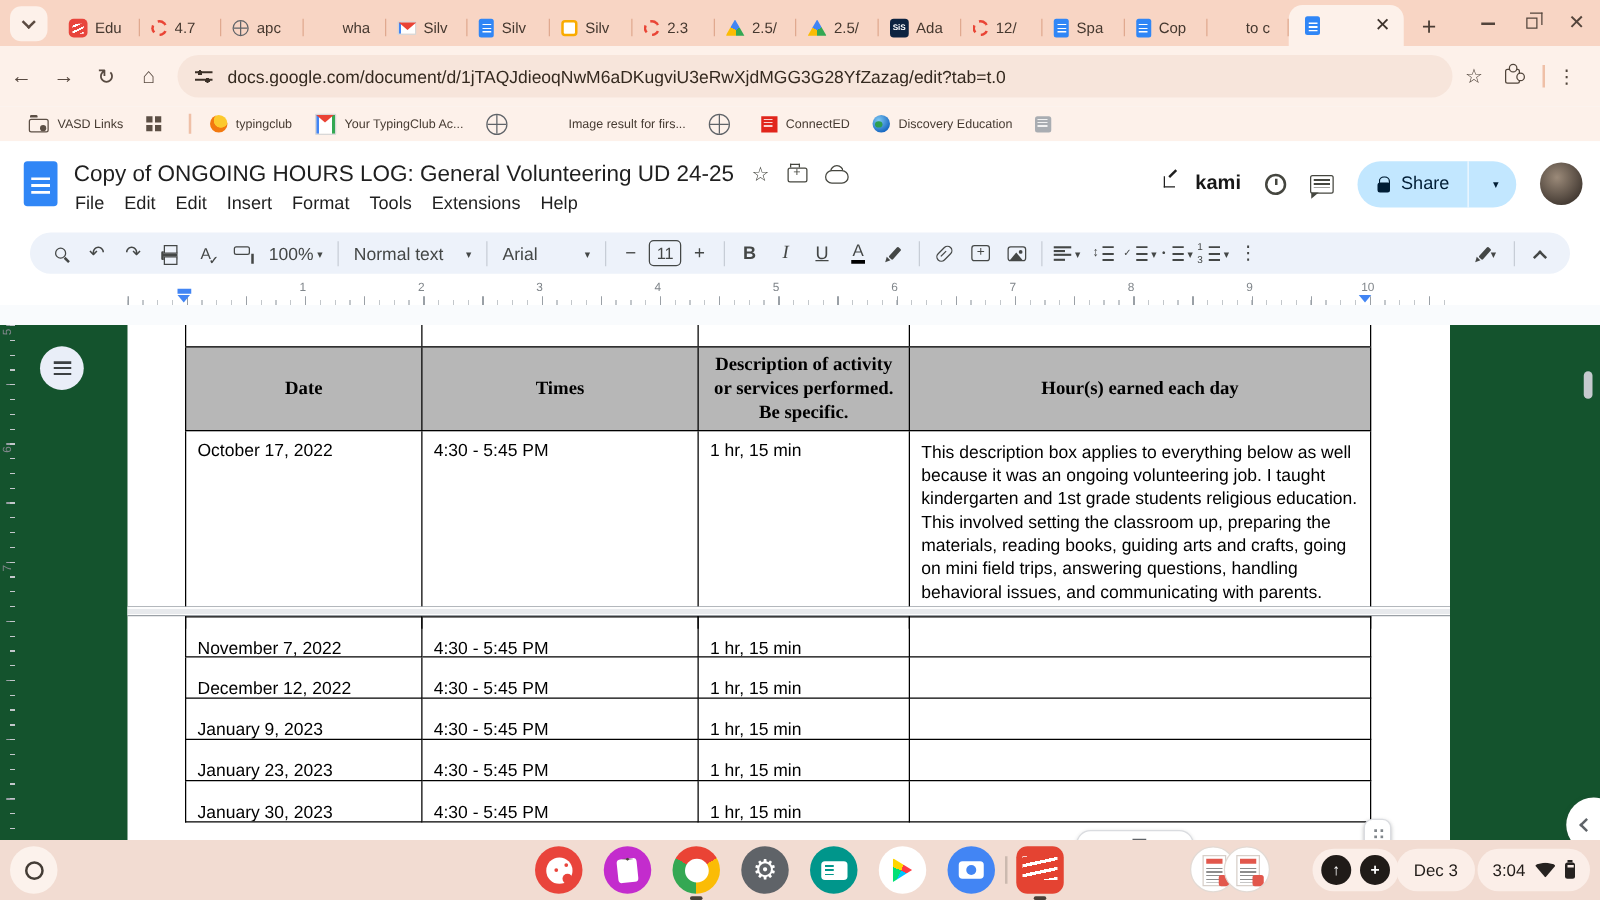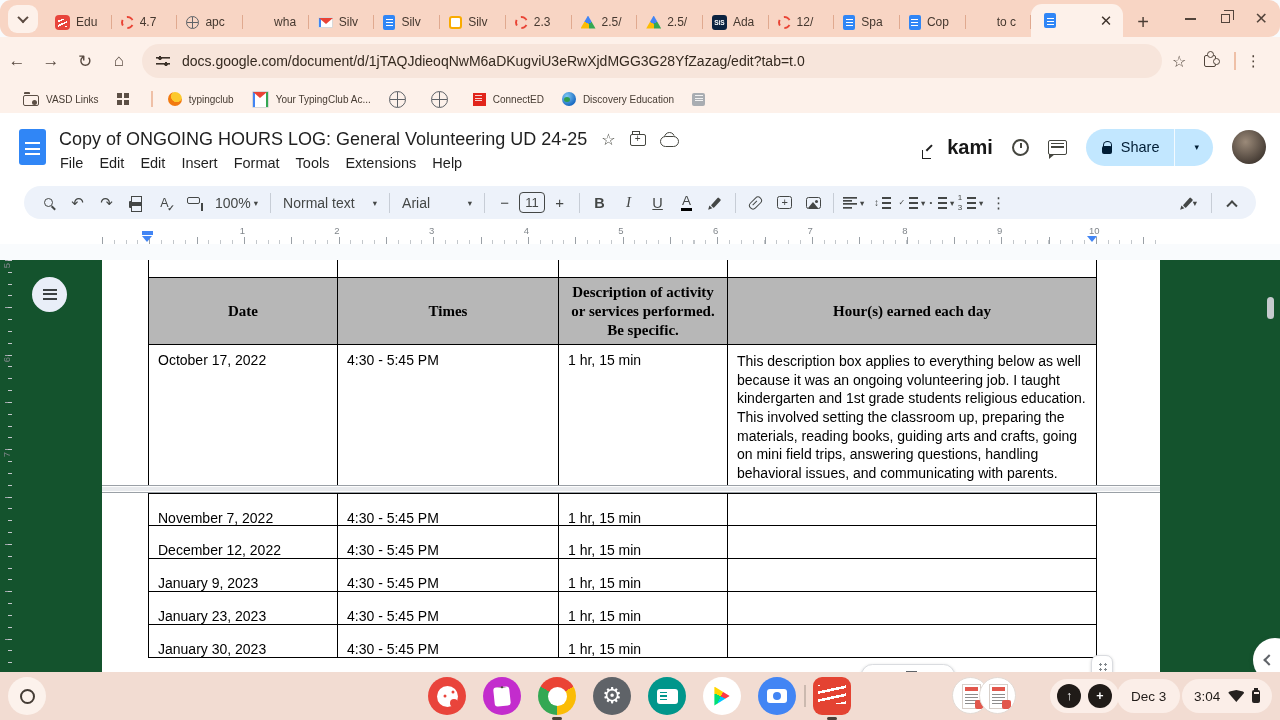--- a/index.html
+++ b/index.html
@@ -1,20 +1,20 @@
 <!DOCTYPE html>
 <html><head>
 <meta charset="utf-8">
 <style>
   * { box-sizing: border-box; margin: 0; padding: 0; }
   html,body { width:1280px; height:720px; overflow:hidden; font-family:"Liberation Sans",sans-serif; background:#f9fbfd; }
   span, div { user-select:none; }
 
   
-  #tabstrip { position:absolute; left:0; top:0; width:1280px; height:37px; background:#f8d5c4; display:flex; align-items:flex-end;border-radius:11px; }
+  #tabstrip { position:absolute; left:0; top:0; width:1280px; height:37px; background:#f8d5c4; display:flex; align-items:flex-end; }
   .tab-search { width:30px; height:28px; border-radius:9px; background:#fdf1ea; margin:4px 8px 4px 8px; display:flex; align-items:center; justify-content:center; color:#5b4a41; font-size:11px; flex:none; }
   .chev-down { width:8px; height:8px; border-left:2px solid #5b4a41; border-bottom:2px solid #5b4a41; transform:rotate(-45deg) translate(1px,-1px); }
   .tab { width:65.7px; height:30px; display:flex; align-items:center; gap:6px; padding-left:9px; position:relative; flex:none; cursor:pointer; }
   .tab::after { content:""; position:absolute; right:0; top:8px; height:14px; width:1px; background:#e0a98f; }
   .tfav { width:16px; height:16px; display:flex; align-items:center; justify-content:center; flex:none; }
   .tab-label { font-size:12px; color:#45382f; white-space:nowrap; overflow:hidden; width:32px; }
   .active-tab { width:92px; height:33px; background:#fdf1ea; border-radius:11px 11px 0 0; display:flex; align-items:center; justify-content:space-between; padding:0 11px; flex:none; }
   .tab-close { font-size:15px; color:#3e332c; line-height:1; }
   .newtab-btn { font-size:20px; color:#4a3d34; margin:0 0 5px 14px; line-height:1; }
   #win-controls { position:absolute; right:12px; top:0; height:37px; display:flex; align-items:center; gap:25px; color:#53443b; }
@@ -87,21 +87,21 @@
   .hdr-ic { color:#45463f; }
   .star-o { font-size:16px; }
   .folder-add { width:16px; height:12px; border:1.6px solid #45463f; border-radius:2px; position:relative; }
   .folder-add::before { content:""; position:absolute; top:-4px; left:1px; width:6px; height:2.5px; border:1.6px solid #45463f; border-bottom:0; }
   .folder-add::after { content:"+"; position:absolute; inset:-2px 0 0 0; text-align:center; font-size:10px; line-height:12px; }
   .cloud-ic { width:19px; height:11px; border:1.7px solid #45463f; border-radius:9px; position:relative; margin-top:4px; }
   .cloud-ic::before { content:""; position:absolute; left:3px; top:-5.5px; width:9px; height:9px; border-radius:50%; border:1.7px solid #45463f; clip-path:polygon(0 0,100% 0,100% 45%,0 45%); }
   #menubar { position:absolute; left:52px; top:40px; display:flex; }
   .menu-item { font-size:14.5px; color:#1f1f1f; padding:2px 8px; height:24px; border-radius:6px; }
   #hdr-right { position:absolute; right:14px; top:0; height:68px; display:flex; align-items:center; gap:19px; }
-  #kami { display:flex; align-items:flex-end; gap:16px; font-weight:700; font-size:20px; color:#171717; }
+  #kami { display:flex; align-items:flex-start; gap:16px; font-weight:700; font-size:16px; color:#171717; }
   .ext-ic { width:9px; height:9px; border:1.5px solid #1f1f1f; border-top:0; border-right:0; position:relative; margin-top:3px; }
   .ext-ic::after { content:""; position:absolute; right:-2px; top:-3px; width:8px; height:1.5px; background:#1f1f1f; transform:rotate(-45deg); }
   .hist-ic { width:17px; height:17px; border:2px solid #45463f; border-radius:50%; position:relative; }
   .hist-ic::after { content:""; position:absolute; left:6px; top:2px; width:1.8px; height:5px; background:#45463f; box-shadow:1.5px 4px 0 -1px #45463f; }
   .cmt-ic { width:19px; height:15px; border:1.8px solid #45463f; border-radius:2px; position:relative; }
   .cmt-ic::before { content:""; position:absolute; left:2px; top:2.5px; right:2px; height:7px; background:repeating-linear-gradient(#45463f 0 1.5px,transparent 1.5px 3.4px); }
   .cmt-ic::after { content:""; position:absolute; left:0px; bottom:-5px; border-left:0px solid transparent; border-right:6px solid transparent; border-top:5px solid #45463f; }
   #share-btn { height:37px; border-radius:19px; background:#c2e7ff; display:flex; align-items:center; padding:0 4px 0 16px; gap:9px; color:#001d35; }
   .lock-ic { width:10px; height:8px; background:#001d35; border-radius:2px; position:relative; margin-top:5px; }
   .lock-ic::before { content:""; position:absolute; left:1.5px; top:-5px; width:7px; height:7px; border:1.7px solid #001d35; border-radius:50% 50% 0 0; border-bottom:0; }
@@ -379,20 +379,24 @@
     </div>
     <div class="bm">
       <span class="bmi ic-gmail"></span>
       <span class="bm-label">Your TypingClub Ac...</span>
     </div>
     <div class="bm">
       <span class="bmi ic-globe"></span>
       <span class="bm-label"></span>
     </div>
     <div class="bm">
+      <span class="bmi ic-google"></span>
+      <span class="bm-label">Image result for firs...</span>
+    </div>
+    <div class="bm">
       <span class="bmi ic-globe"></span>
       <span class="bm-label"></span>
     </div>
     <div class="bm">
       <span class="bmi ic-mcgraw"></span>
       <span class="bm-label">ConnectED</span>
     </div>
     <div class="bm">
       <span class="bmi ic-globe-color"></span>
       <span class="bm-label">Discovery Education</span>

